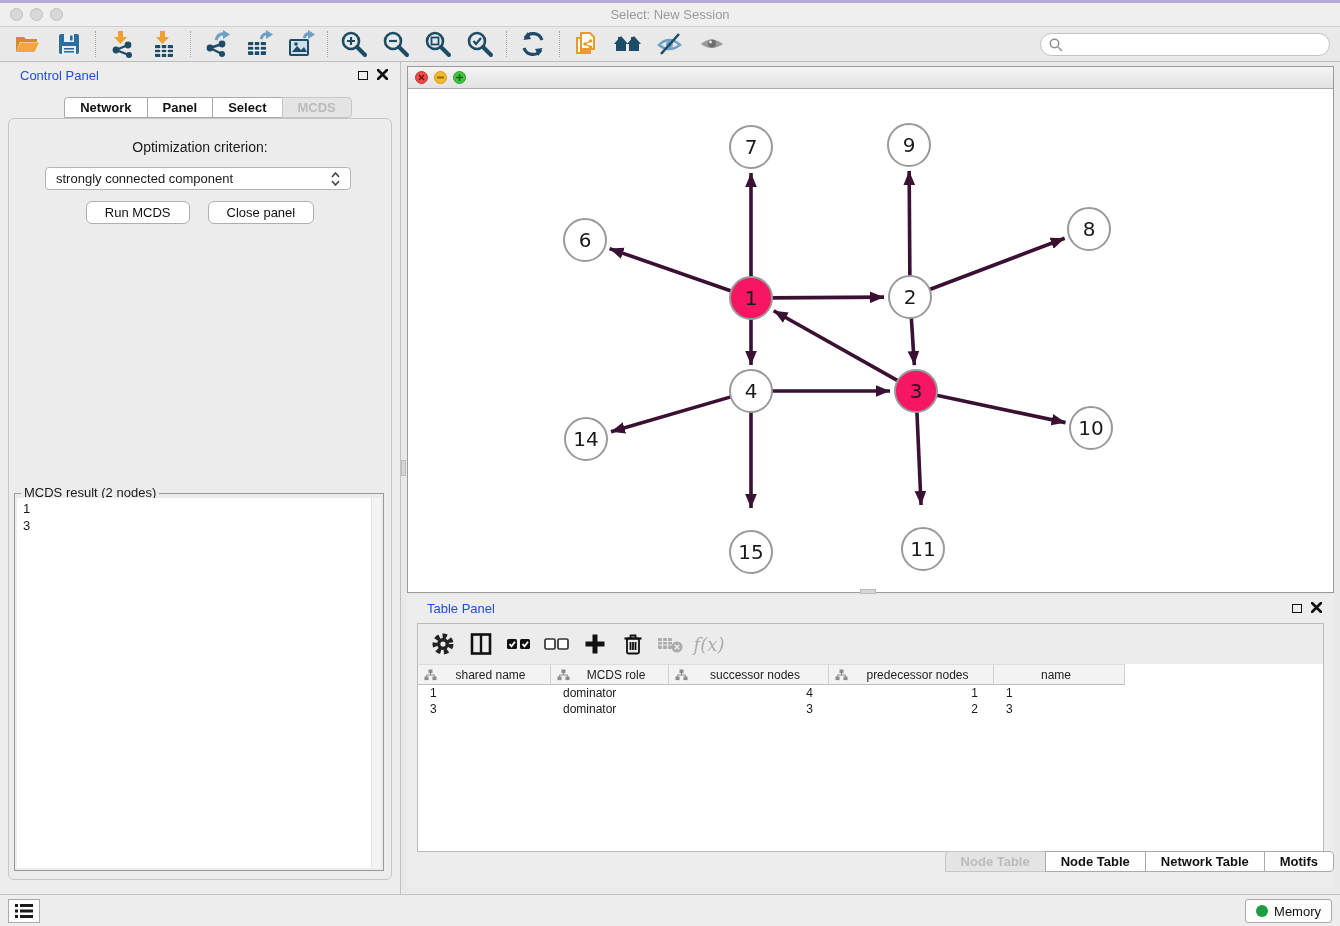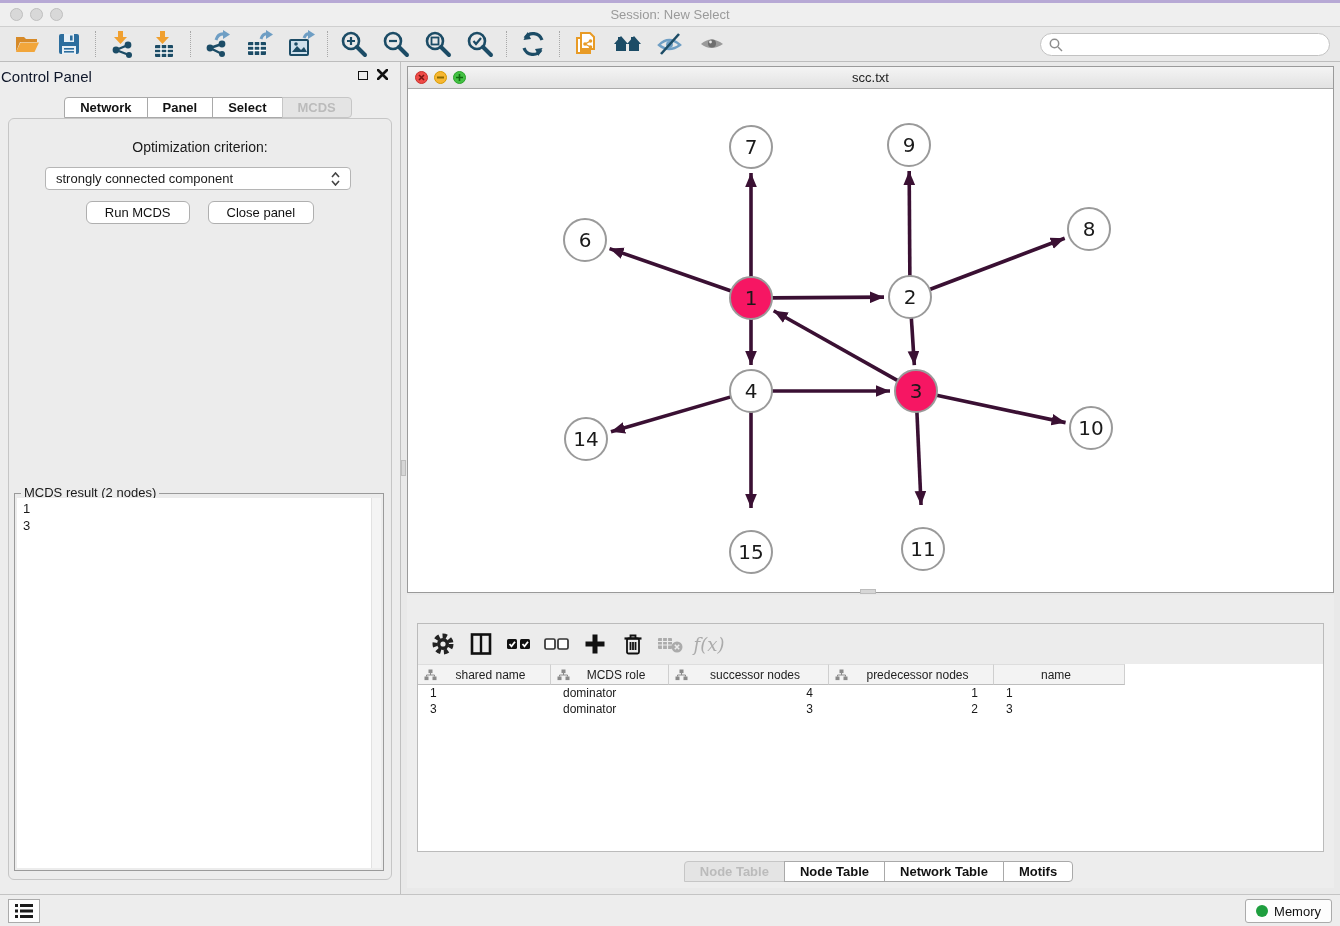--- a/index.html
+++ b/index.html
@@ -16,21 +16,21 @@
   
   #toolbar { position:absolute; left:0; top:27px; width:100%; height:35px; background:#E9E9E9; border-bottom:1px solid #BDBDBD; display:flex; align-items:center; padding-left:6px; }
   .tbtn { width:42px; height:30px; display:flex; align-items:center; justify-content:center; cursor:pointer; }
   .tsep { width:1px; height:26px; border-left:1px dotted #A8A8A8; margin:0 5px; }
   #search-wrap { position:absolute; right:10px; top:6px; width:290px; height:23px; background:#fff; border:1px solid #C2C2C2; border-radius:12px; display:flex; align-items:center; padding:0 8px; }
   #search-wrap input { border:none; outline:none; flex:1; font-size:13px; font-family:"Liberation Sans",sans-serif; background:transparent; margin-left:5px; }
 
   
   #control-panel { position:absolute; left:0; top:62px; width:401px; bottom:32px; background:#EDEDED; border-right:1px solid #C0C0C0; }
   .panel-head { position:absolute; left:0; top:0; right:0; height:26px; }
-  .panel-head .ptitle { position:absolute; left:1px; top:6px; font-size:15px; color:#0f172a; }
+  .panel-head .ptitle { position:absolute; left:20px; top:6px; font-size:13px; color:#1d4ed8; }
   .panel-head .pbtns { position:absolute; right:12px; top:6px; display:flex; gap:9px; align-items:center; }
   .float-box { width:10px; height:9px; border:1.5px solid #111; display:inline-block; cursor:pointer; }
   .close-x { cursor:pointer; display:inline-block; }
 
   .tabrow { display:flex; justify-content:center; position:absolute; left:0; right:0; }
   #cp-tabs { top:35px; }
   .tab { height:21px; line-height:19px; padding:0 15px; background:#fff; border:1px solid #A9A9A9; font-weight:600; font-size:13px; margin-left:-1px; cursor:pointer; color:#111; }
   .tab:first-child { border-radius:4px 0 0 0; margin-left:16px; }
   .tab:last-child { border-radius:0 4px 4px 0; }
   .tab.active { background:#E4E4E4; color:#BBBBBB; border-color:#C6C6C6; }
@@ -75,41 +75,41 @@
   #tp-table { position:absolute; left:0; right:0; top:40px; bottom:0; background:#fff; overflow:hidden; }
   #table-header { display:flex; height:21px; }
   .th { background:#F3F3F3; border-right:1px solid #CFCFCF; border-top:1px solid #DDDDDD; border-bottom:1px solid #BDBDBD; display:flex; align-items:center; font-size:12px; color:#222; }
   .th .hicon { margin:0 0 0 6px; display:flex; }
   .th .hlabel { flex:1; text-align:center; padding-right:6px; }
   .th.filler { background:#fff; border-right:none; border-top:none; border-bottom:none; flex:1; }
   .tr { display:flex; height:16px; font-size:12px; }
   .td { padding-top:1px; }
   .td.al { text-align:left; }
   .td.ar { text-align:right; }
-  #tp-tabs { bottom:6px; }
+  #tp-tabs { bottom:16px;justify-content:flex-end; }
 
   
   #status-bar { position:absolute; left:0; bottom:0; width:100%; height:32px; background:#EDEDED; border-top:1px solid #C4C4C4; }
   #status-list-btn { position:absolute; left:8px; top:4px; width:32px; height:24px; background:#FDFDFD; border:1px solid #ABABAB; display:flex; align-items:center; justify-content:center; cursor:pointer; }
   #memory-btn { position:absolute; right:8px; top:4px; height:24px; background:#FDFDFD; border:1px solid #ABABAB; border-radius:3px; display:flex; align-items:center; gap:6px; padding:0 10px; cursor:pointer; }
   #memory-dot { width:12px; height:12px; border-radius:50%; background:#1E9E3E; }
   #memory-btn span.mlabel { font-size:13px; color:#111; }
 </style>
 </head>
 <body>
 
 <div id="top-strip"></div>
 
 <div id="titlebar">
   <div class="lights">
     <span></span>
     <span></span>
     <span></span>
   </div>
-  <div class="wtitle">Session: New Select</div>
+  <div class="wtitle">Select: New Session</div>
 </div>
 
 <div id="toolbar">
   <div class="tbtn">
     <svg width="26" height="24" viewBox="0 0 26 24">
         <path d="M2 20 L2 5 L10 5 L12 7 L23 7 L23 10 L6 10 L2 20 Z" fill="#D78A28"></path>
         <path d="M6.5 10.5 L25 10.5 L20.5 20 L2 20 Z" fill="#F2A63B"></path>
       </svg>
   </div>
   <div class="tbtn">
@@ -311,21 +311,20 @@
           <svg width="7" height="3" viewBox="0 0 7 3">
             <line x1="0" y1="1.5" x2="7" y2="1.5" stroke="#8A6A00" stroke-width="2"></line>
           </svg>
         </span>
       <span class="tl green">
           <svg width="7" height="7" viewBox="0 0 7 7">
             <path d="M3.5 0 V7 M0 3.5 H7" stroke="#0F6B0F" stroke-width="1.6"></path>
           </svg>
         </span>
     </div>
-    <div class="ntitle">scc.txt</div>
   </div>
   <div id="net-canvas">
     <svg id="graph-svg" width="925" height="504" viewBox="0 0 925 504">
         <defs>
           <marker id="arrow" viewBox="0 0 12 10" refX="12" refY="5" markerWidth="14" markerHeight="12" markerUnits="userSpaceOnUse" orient="auto">
             <path d="M0 0 L12 5 L0 10 z" fill="#3A1033"></path>
           </marker>
         </defs>
         <line x1="343" y1="188" x2="343" y2="84" stroke="#3A1033" stroke-width="3.6" marker-end="url(#arrow)"></line>
         <line x1="323.1752536154717" y1="202.07328138371903" x2="201.54492409513023" y2="159.5759373344431" stroke="#3A1033" stroke-width="3.6" marker-end="url(#arrow)"></line>
@@ -364,20 +363,29 @@
         <text x="343" y="463" text-anchor="middle" dominant-baseline="central" font-size="20" fill="#1A1A1A">15</text>
         <circle cx="515" cy="460" r="21" fill="#FFFFFF" stroke="#9A9A9A" stroke-width="2"></circle>
         <text x="515" y="460" text-anchor="middle" dominant-baseline="central" font-size="20" fill="#1A1A1A">11</text>
       </svg>
   </div>
 </div>
 
 <div class="hsplit-handle"></div>
 
 <div id="table-panel">
+  <div class="panel-head">
+    <span class="ptitle">Table Panel</span>
+    <span class="pbtns">
+      <span class="float-box"></span>
+      <span class="close-x"><svg width="11" height="11" viewBox="0 0 11 11">
+            <path d="M1 1 L10 10 M10 1 L1 10" stroke="#111" stroke-width="2.6" stroke-linecap="round"></path>
+          </svg></span>
+    </span>
+  </div>
   <div id="tp-box">
     <div id="tp-toolbar">
       <div class="ttbtn">
         <svg width="24" height="24" viewBox="0 0 24 24">
             <circle cx="12" cy="12" r="8" fill="none" stroke="#222" stroke-width="5" stroke-dasharray="4.2 3.2"></circle>
             <circle cx="12" cy="12" r="6" fill="#222"></circle>
             <circle cx="12" cy="12" r="2.6" fill="#ECECEC"></circle>
           </svg>
       </div>
       <div class="ttbtn">

